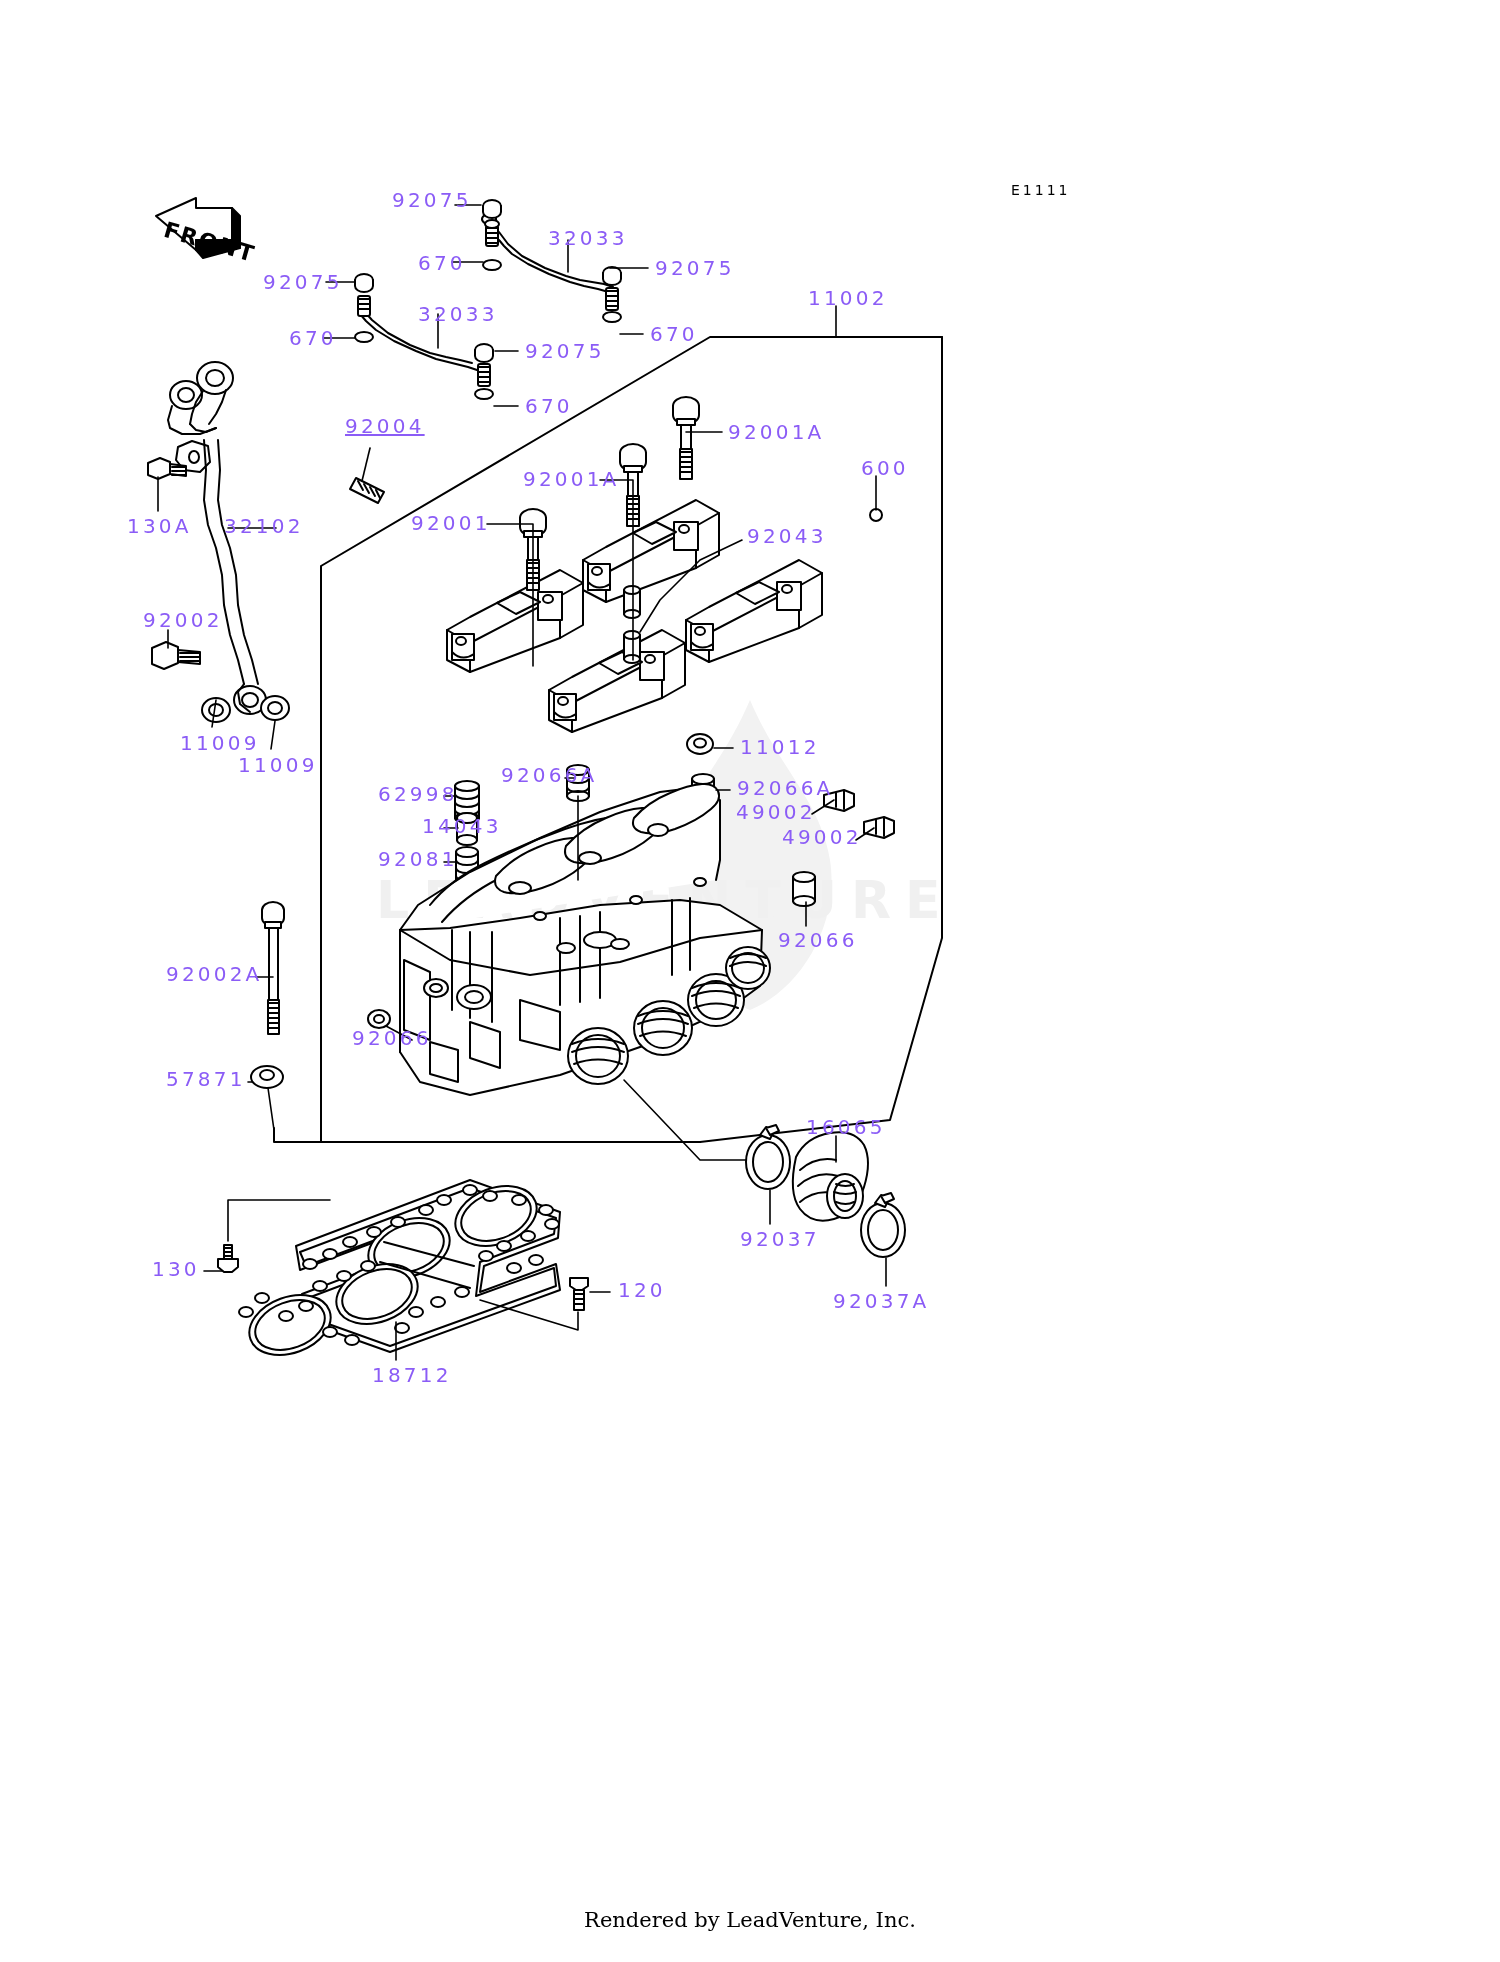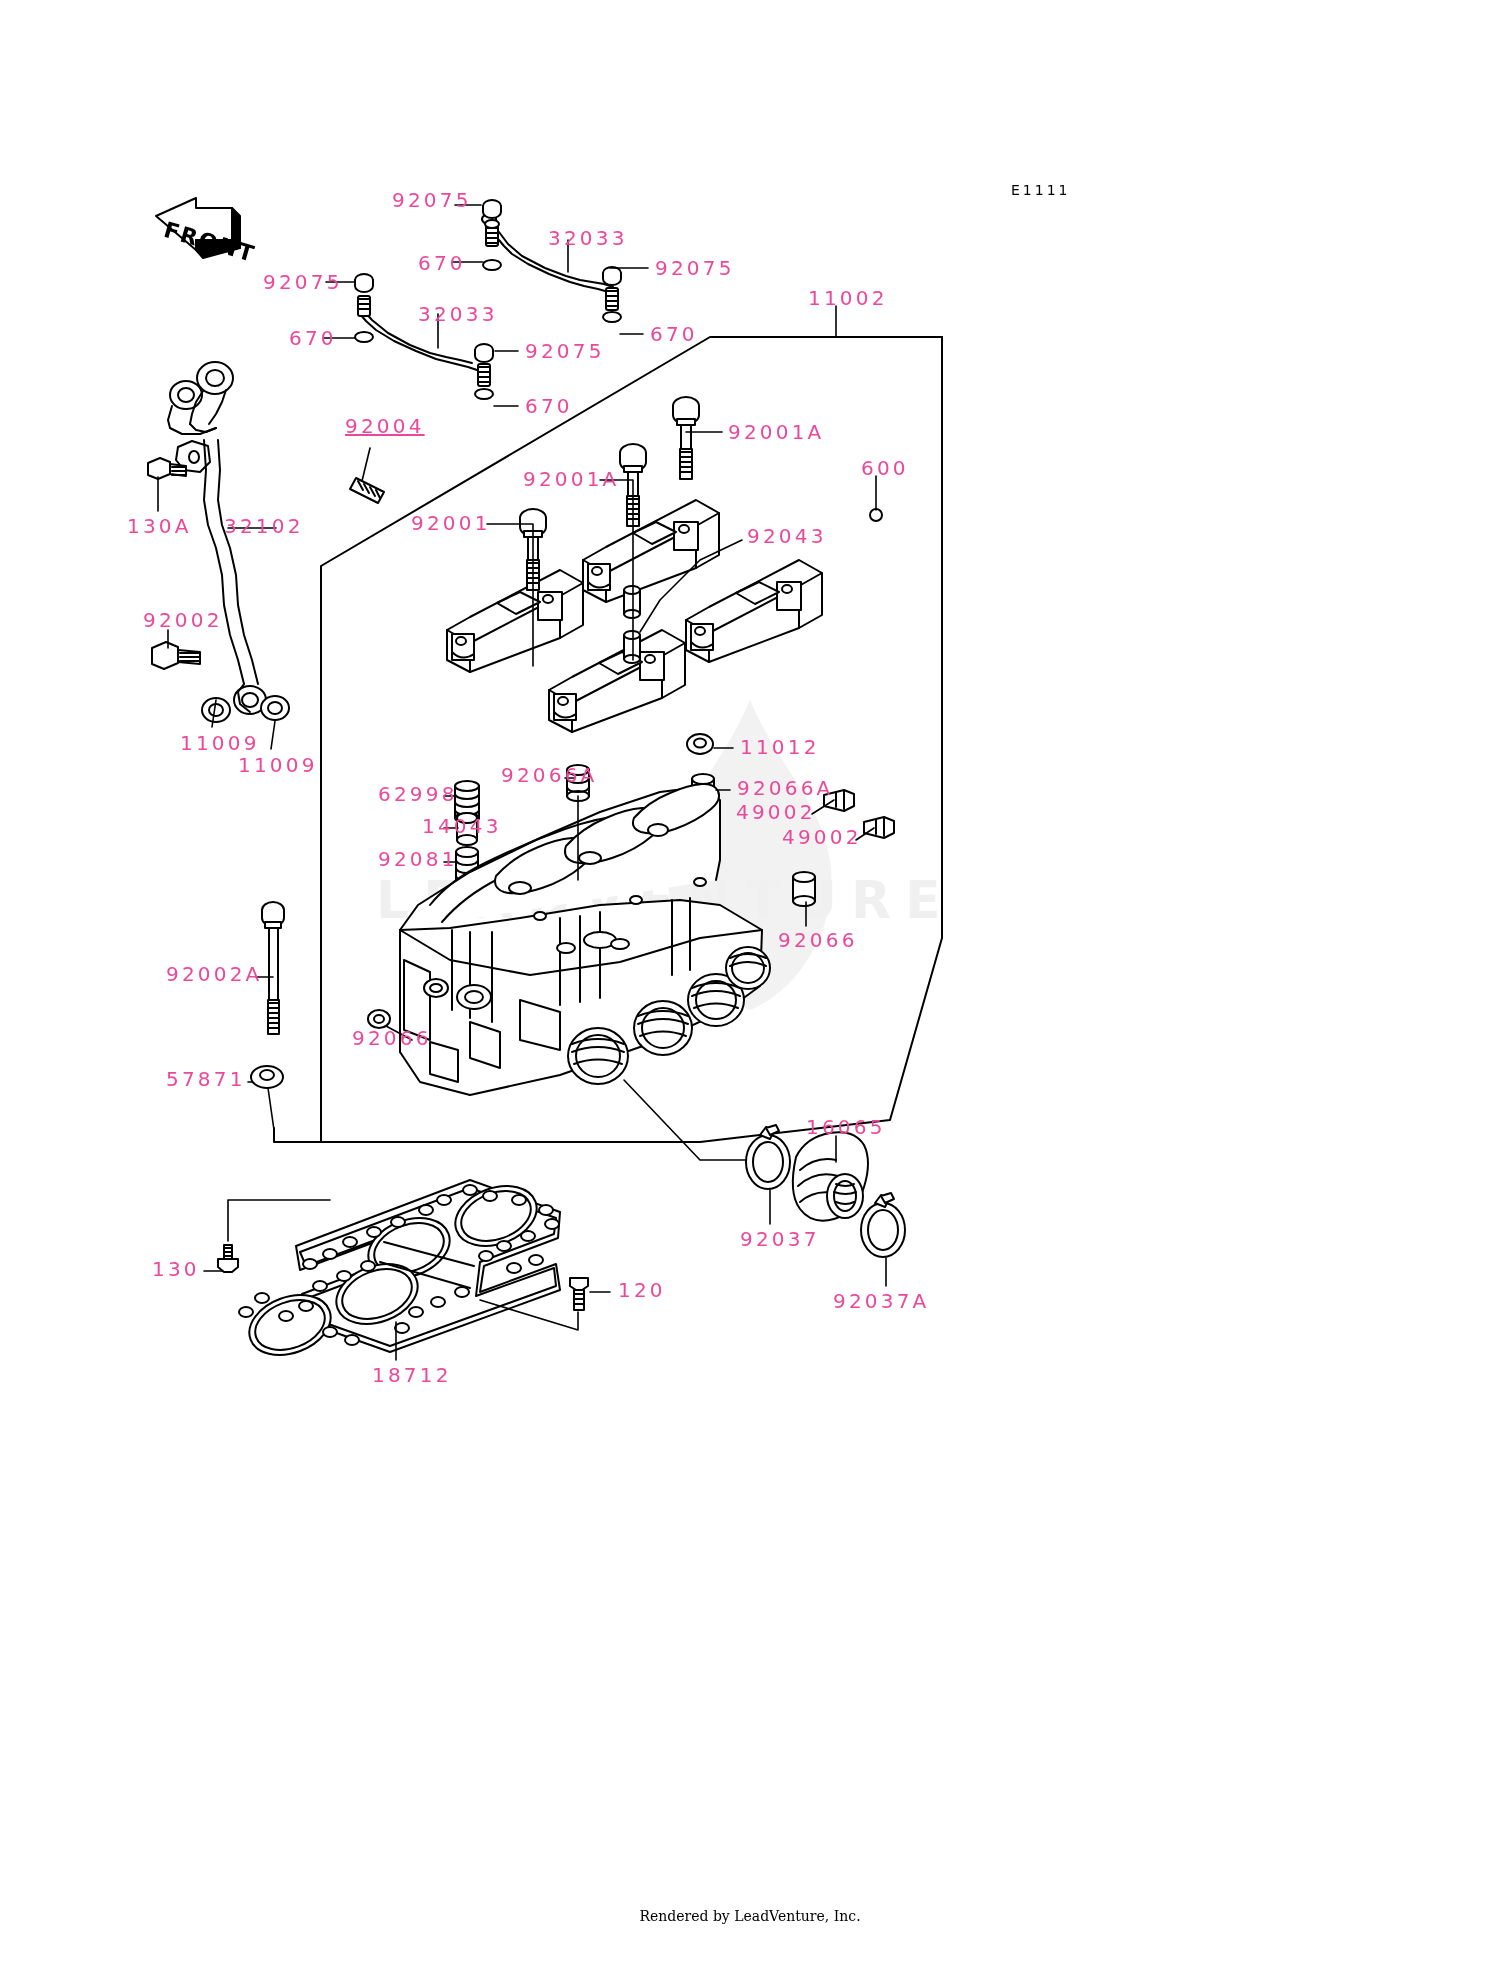--- a/index.html
+++ b/index.html
@@ -7,33 +7,33 @@
     width:1500px;height:1962px;position:relative;
     font-family:"DejaVu Sans",sans-serif;
     color:#000;overflow:hidden;
   }
   #stage{position:absolute;inset:0;}
   .lbl{
     position:absolute;
     font-family:"DejaVu Sans",sans-serif;
     font-size:20px;
     letter-spacing:3.2px;
-    color:#ec4899;
+    color:#8b5cf6;
     white-space:nowrap;
     line-height:1;
     text-align:right;
   }
   .ref{
     position:absolute;
     font-family:"DejaVu Sans",sans-serif;
     font-size:14px;letter-spacing:3px;color:#000;white-space:nowrap;
   }
   .foot{
     position:absolute;left:0;width:1500px;text-align:center;
-    font-family:"DejaVu Serif",serif;font-size:14px;color:#000;
+    font-family:"DejaVu Serif",serif;font-size:21px;color:#000;
   }
   svg.draw{position:absolute;left:0;top:0;width:1500px;height:1962px;}
   .wm{
     position:absolute;
     font-family:"DejaVu Sans",sans-serif;
     font-weight:bold;
     color:#f0f0f0;
     letter-spacing:14px;
     font-size:52px;
     user-select:none;

